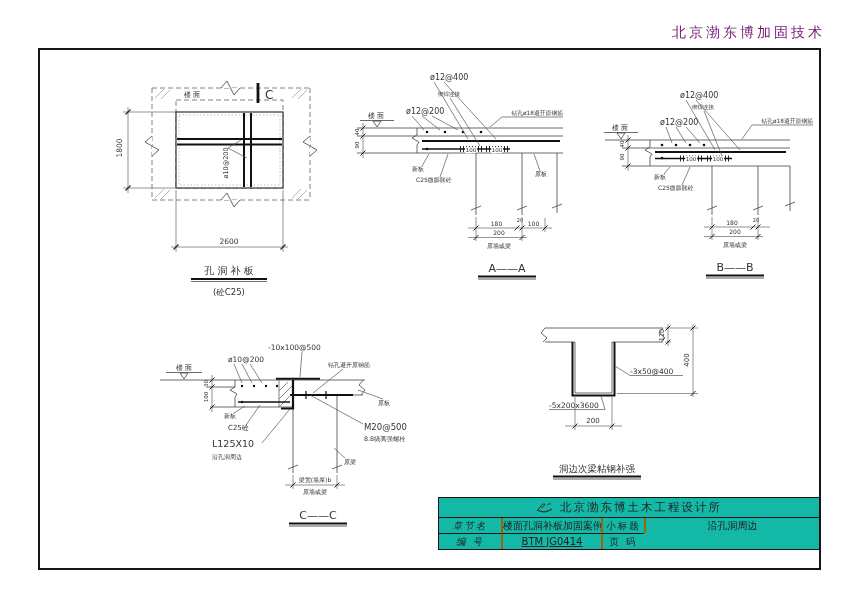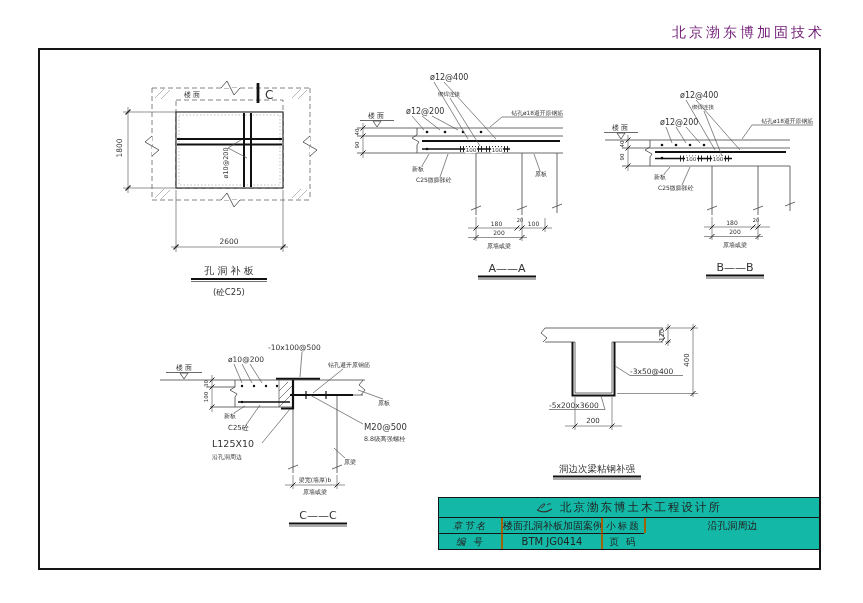--- a/index.html
+++ b/index.html
@@ -17,21 +17,21 @@
   #titleBlock{position:absolute;left:438px;top:497px;width:382px;border:1.6px solid #151515;
        box-sizing:border-box;background:#14b8a6;font-family:"DejaVu Serif",serif;}
   .tb-head{height:19px;display:flex;align-items:center;justify-content:center;gap:6px;
        font-size:11.5px;letter-spacing:2px;color:#222;}
   .tb-grid{display:grid;grid-template-columns:62px 100px 43px auto;border-top:1px solid #151515;}
   .tb-cell{height:15px;line-height:15px;text-align:center;font-size:10px;color:#222;
        border-left:2px solid #a16207;overflow:hidden;white-space:nowrap;}
   .tb-cell:nth-child(4n+1){border-left:none;font-style:italic;}
   .tb-cell.r2{border-top:1px solid #151515;}
   .tb-label{letter-spacing:2px;font-size:9.5px;}
-  .tb-mono{font-family:"DejaVu Sans",sans-serif;font-size:10px;}
+  .tb-mono{font-family:"DejaVu Sans",sans-serif;font-size:10px;text-decoration:underline;}
 </style>
 </head>
 <body>
 
 <div id="companyHeader">北京渤东博加固技术</div>
 <div id="pageBorder"></div>
 
 <svg class="abs" style="left:105px;top:62px" width="235" height="250" viewBox="0 0 235 250">
   <g stroke="#666" stroke-width="0.8" fill="none" stroke-dasharray="5,3">
     <line x1="47" y1="26" x2="205" y2="26"></line>

